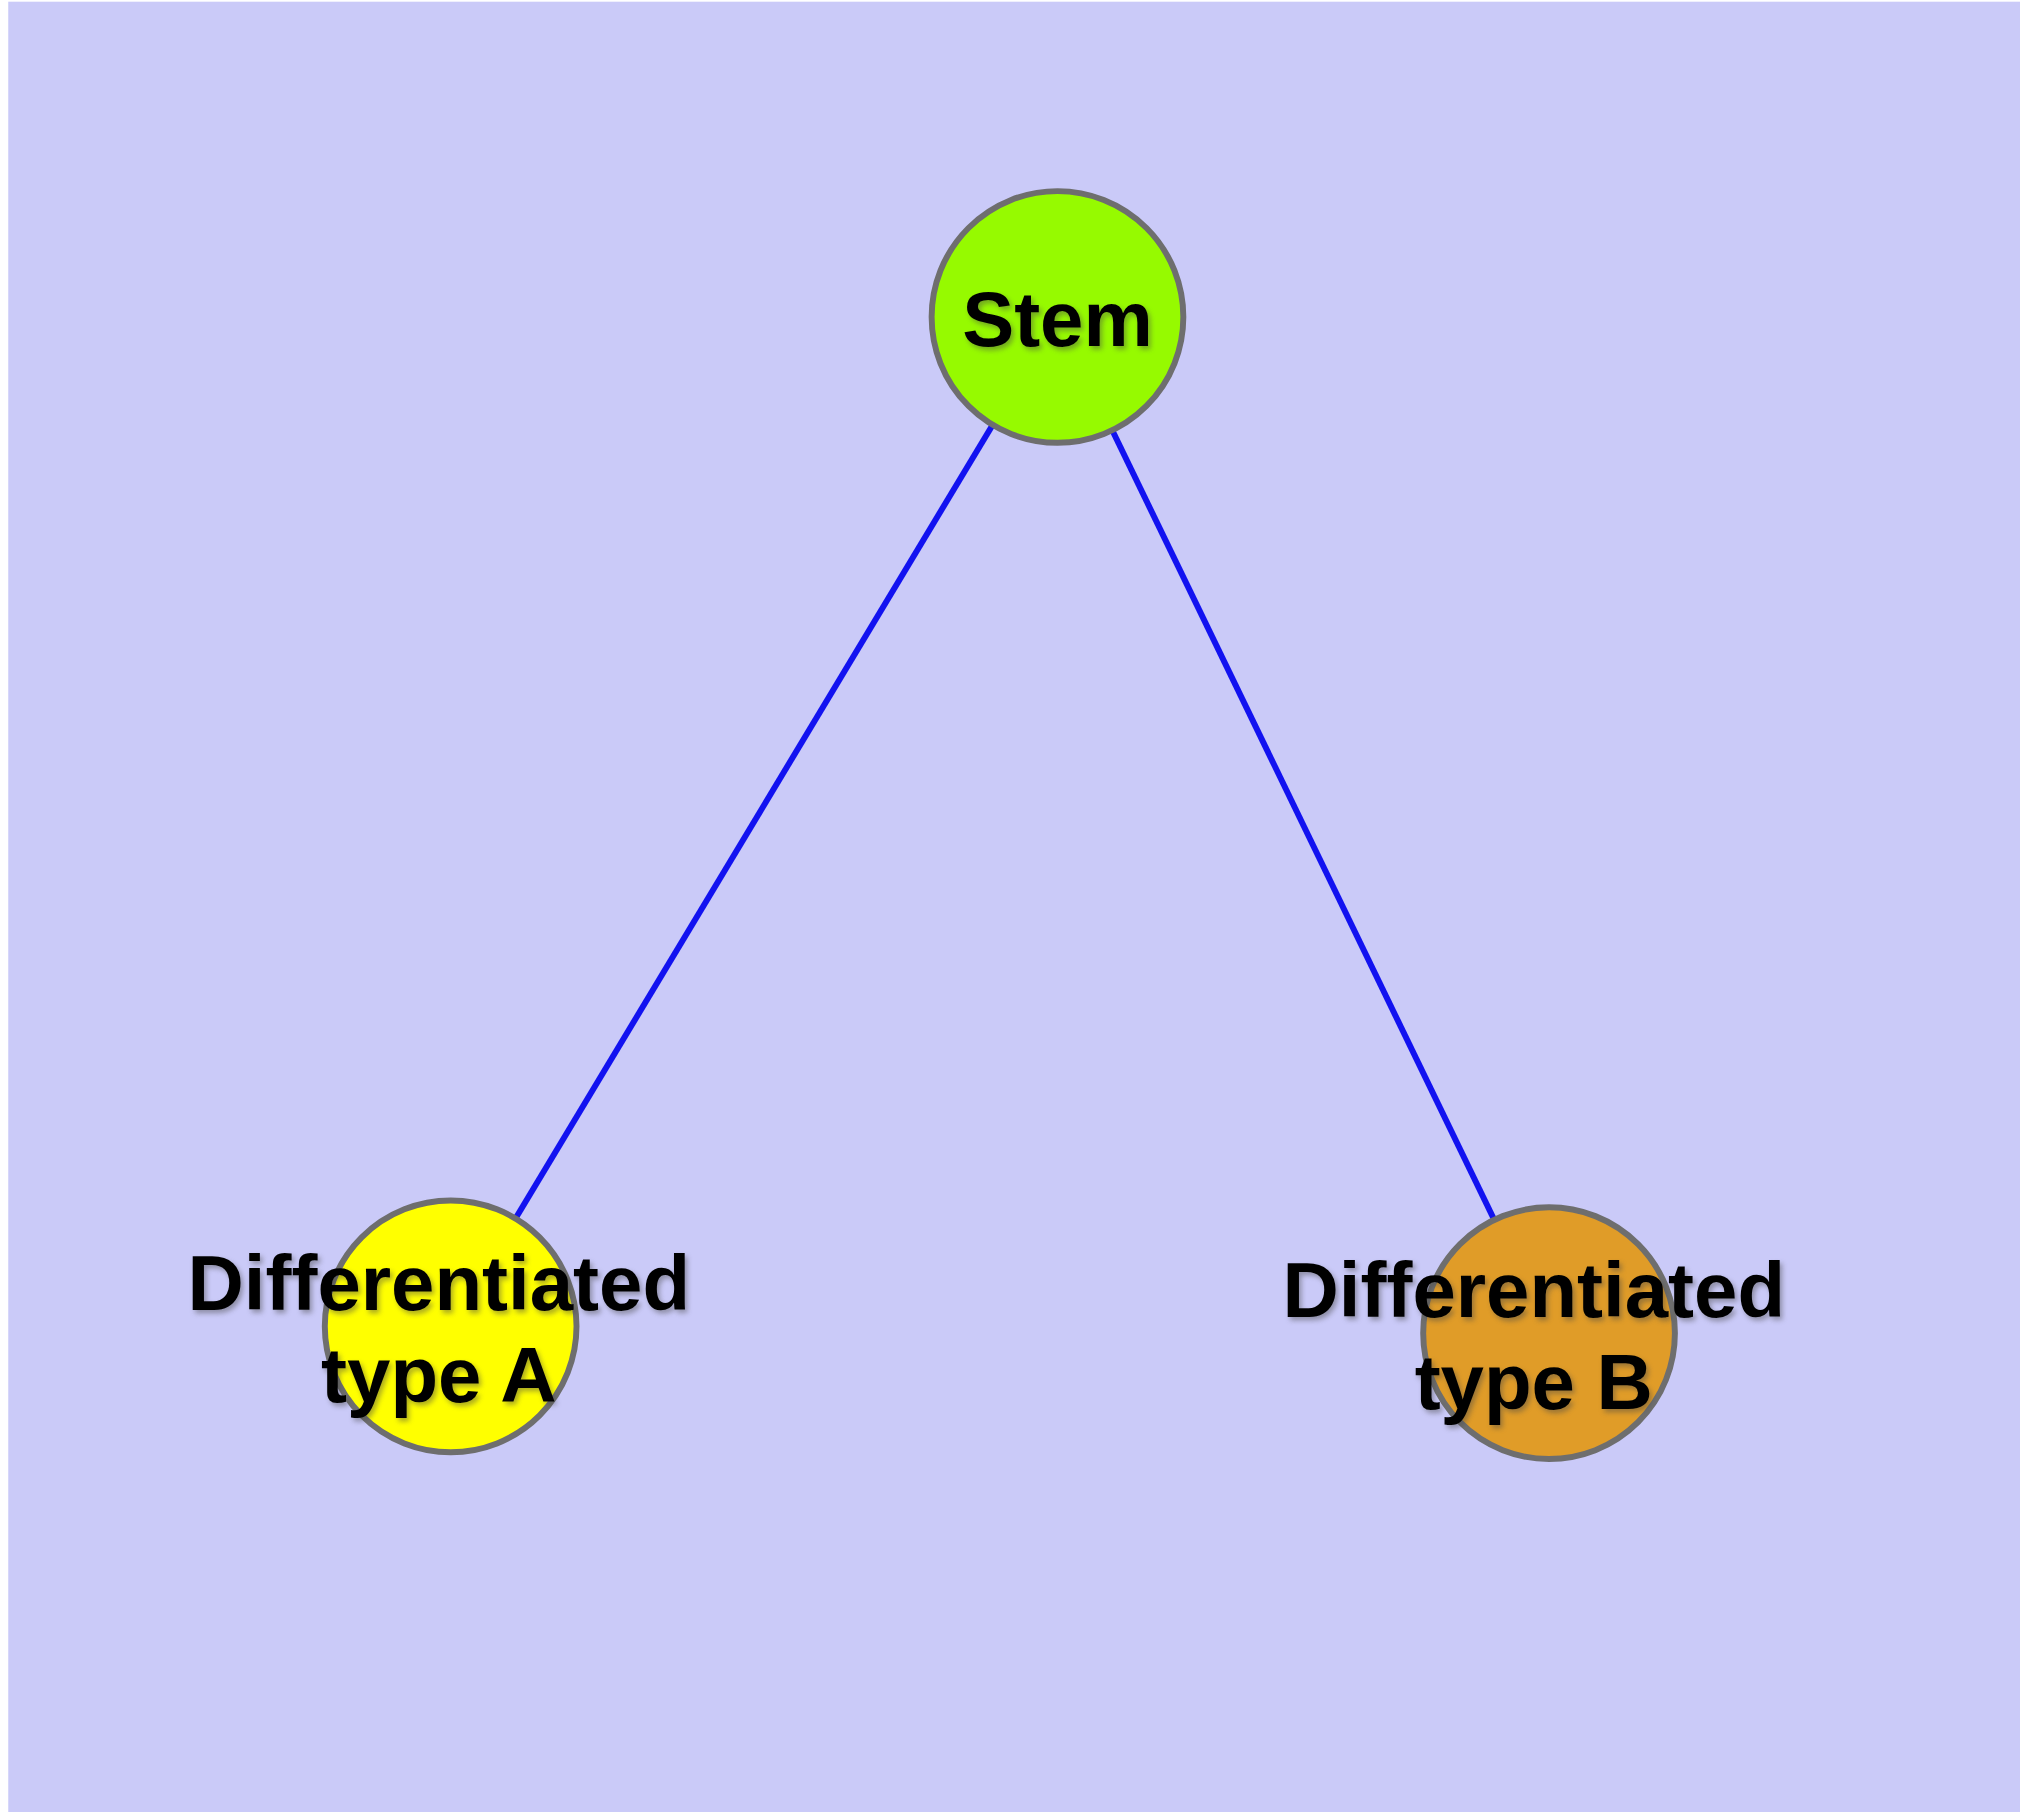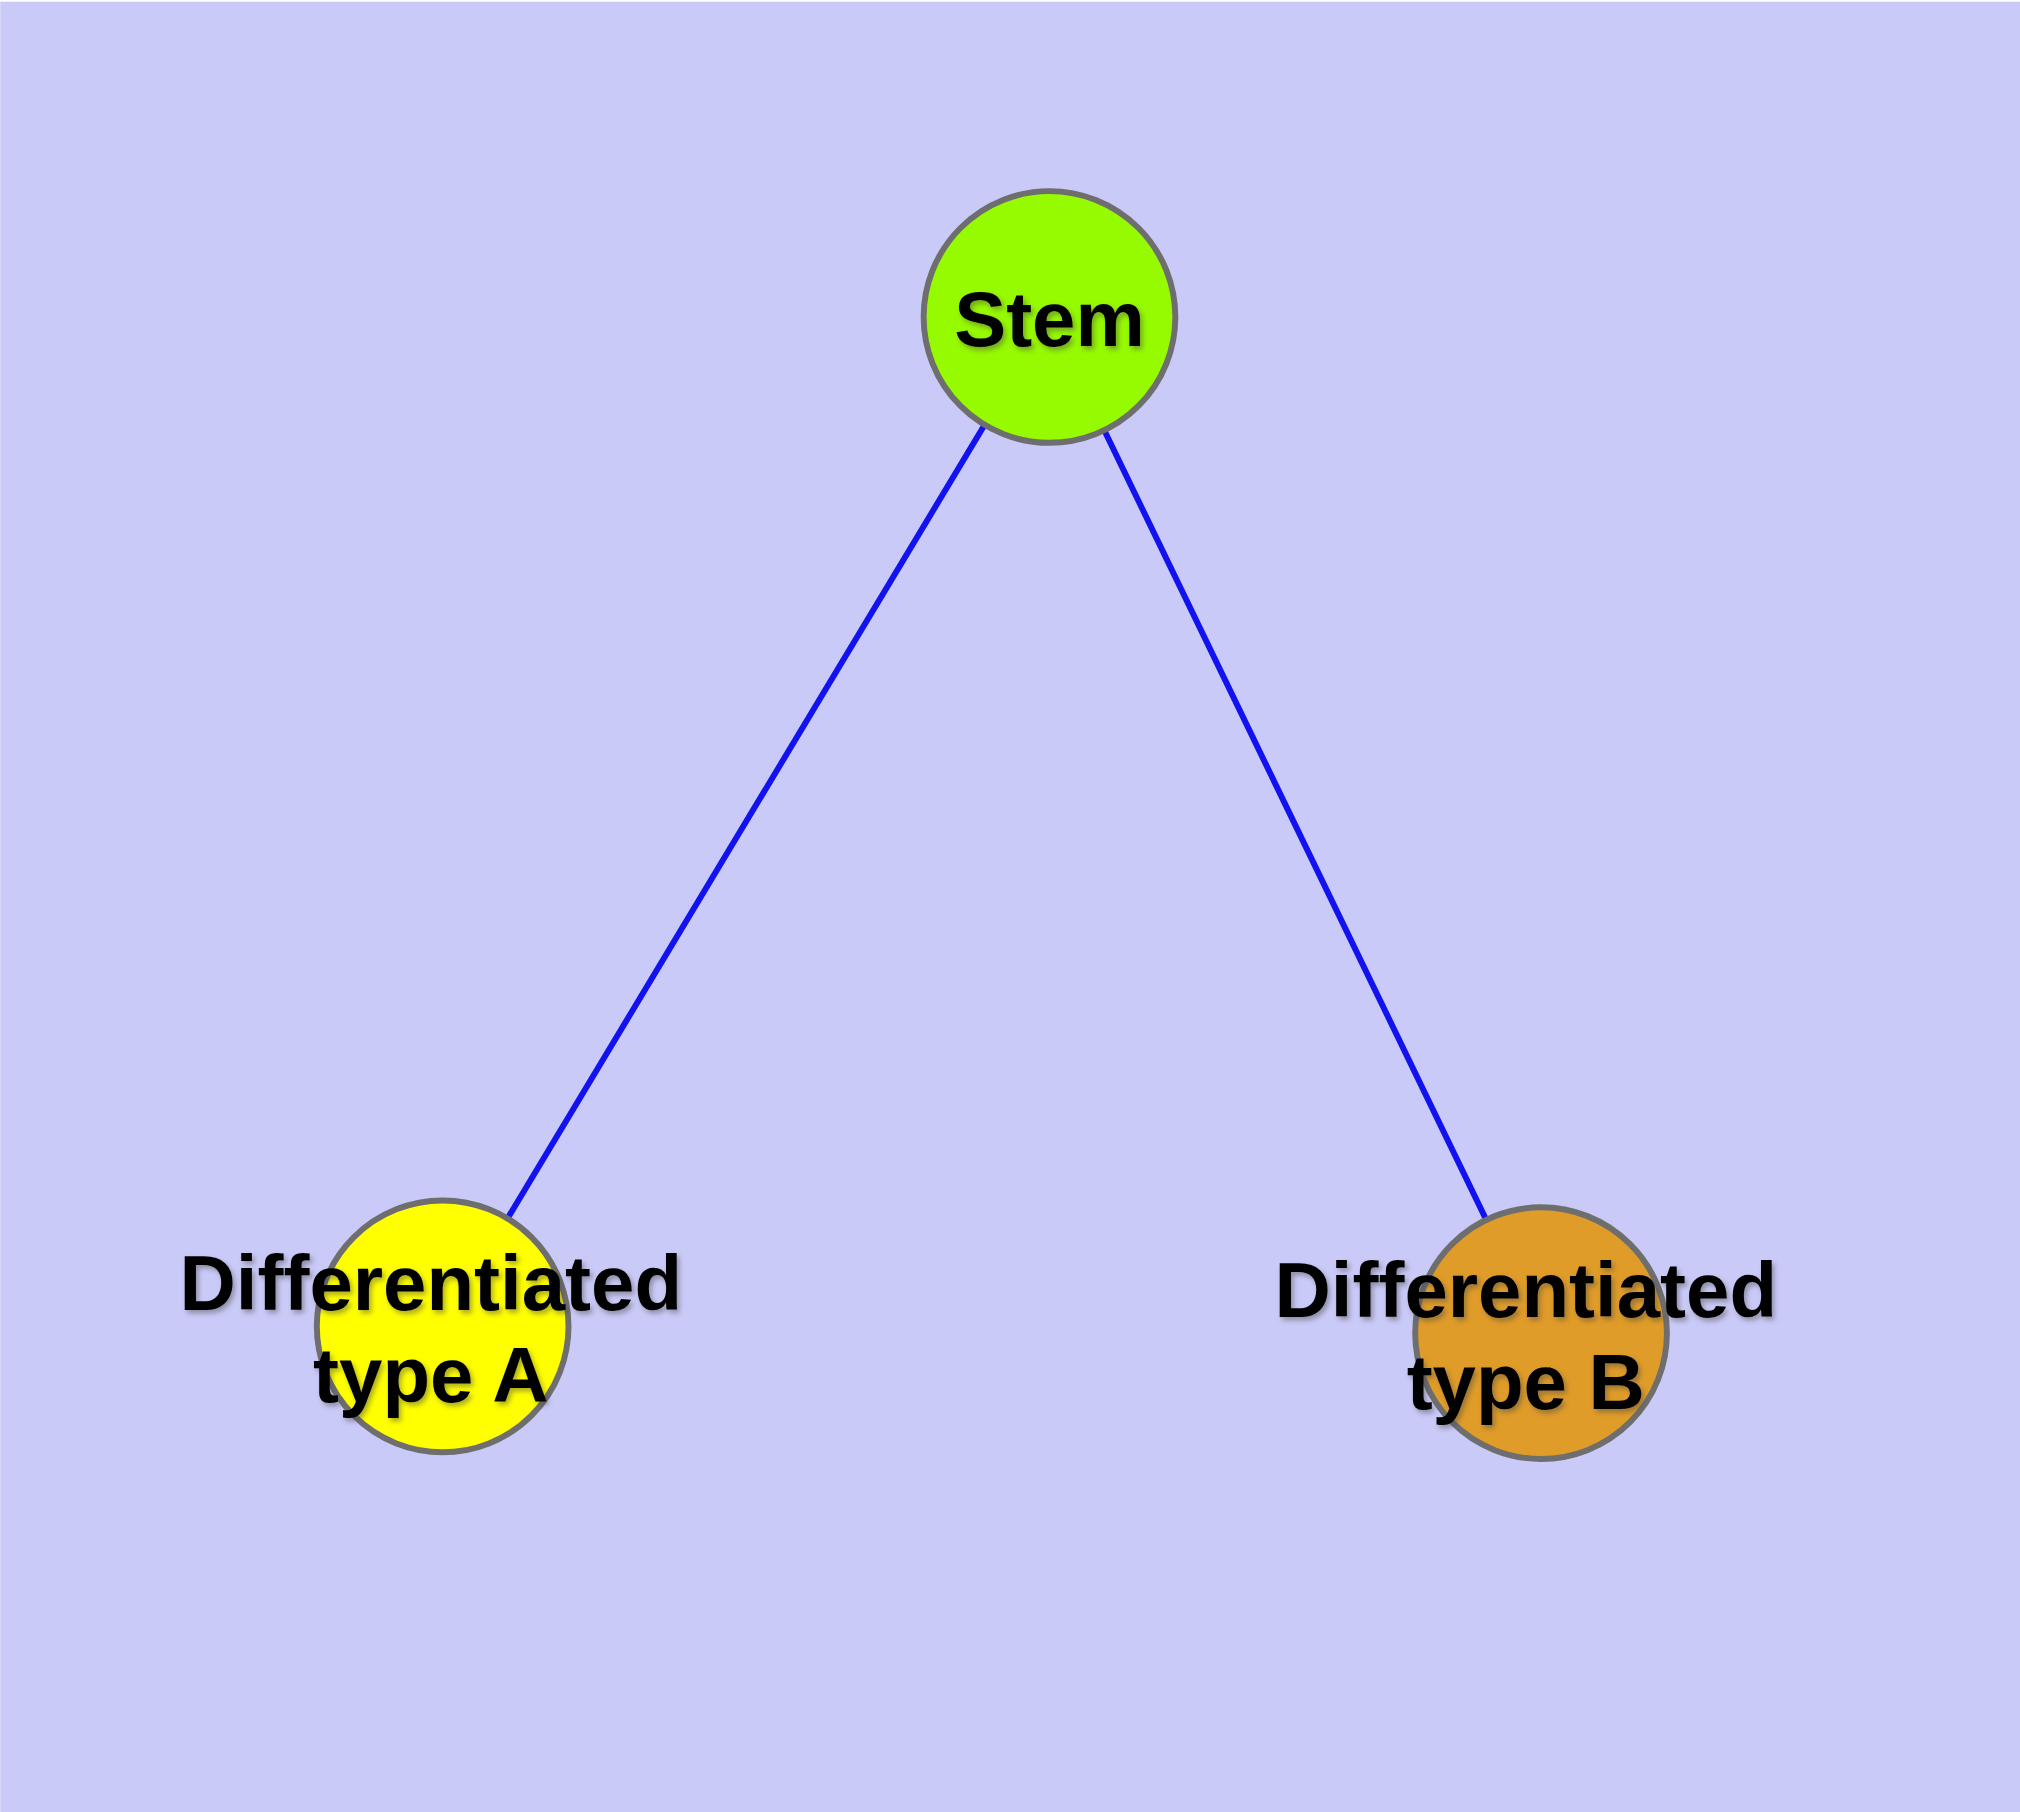--- a/index.html
+++ b/index.html
@@ -8,20 +8,21 @@
     padding: 0;
     background: #ffffff;
     width: 2021px;
     height: 1812px;
     overflow: hidden;
   }
   .canvas-wrap {
     position: relative;
     width: 1622px;
     height: 1812px;
+    padding-left: 8px;
   }
   svg {
     display: block;
   }
   .node-label {
     font-family: "Liberation Sans", "DejaVu Sans", sans-serif;
     font-weight: bold;
     font-size: 92px;
     filter: drop-shadow(3px 4px 3px rgba(70,70,70,0.45));
   }

